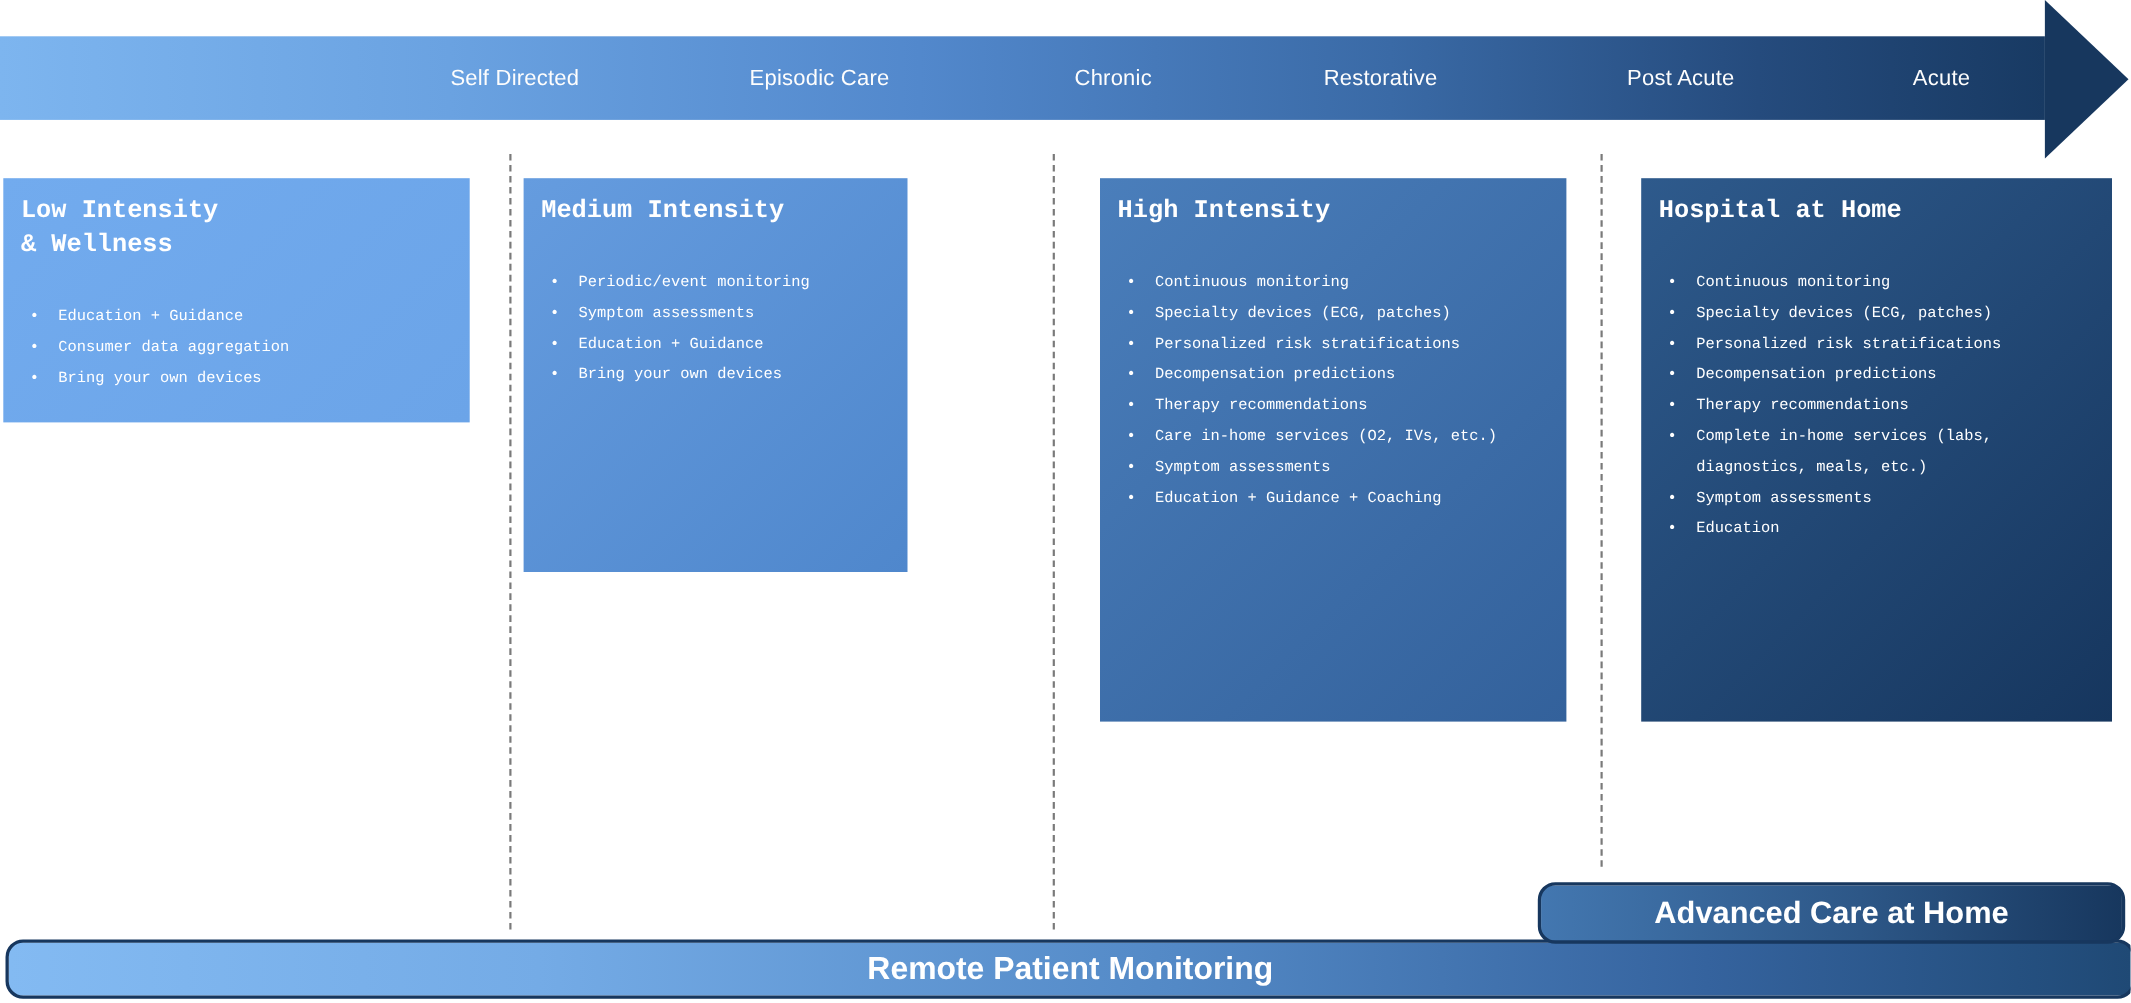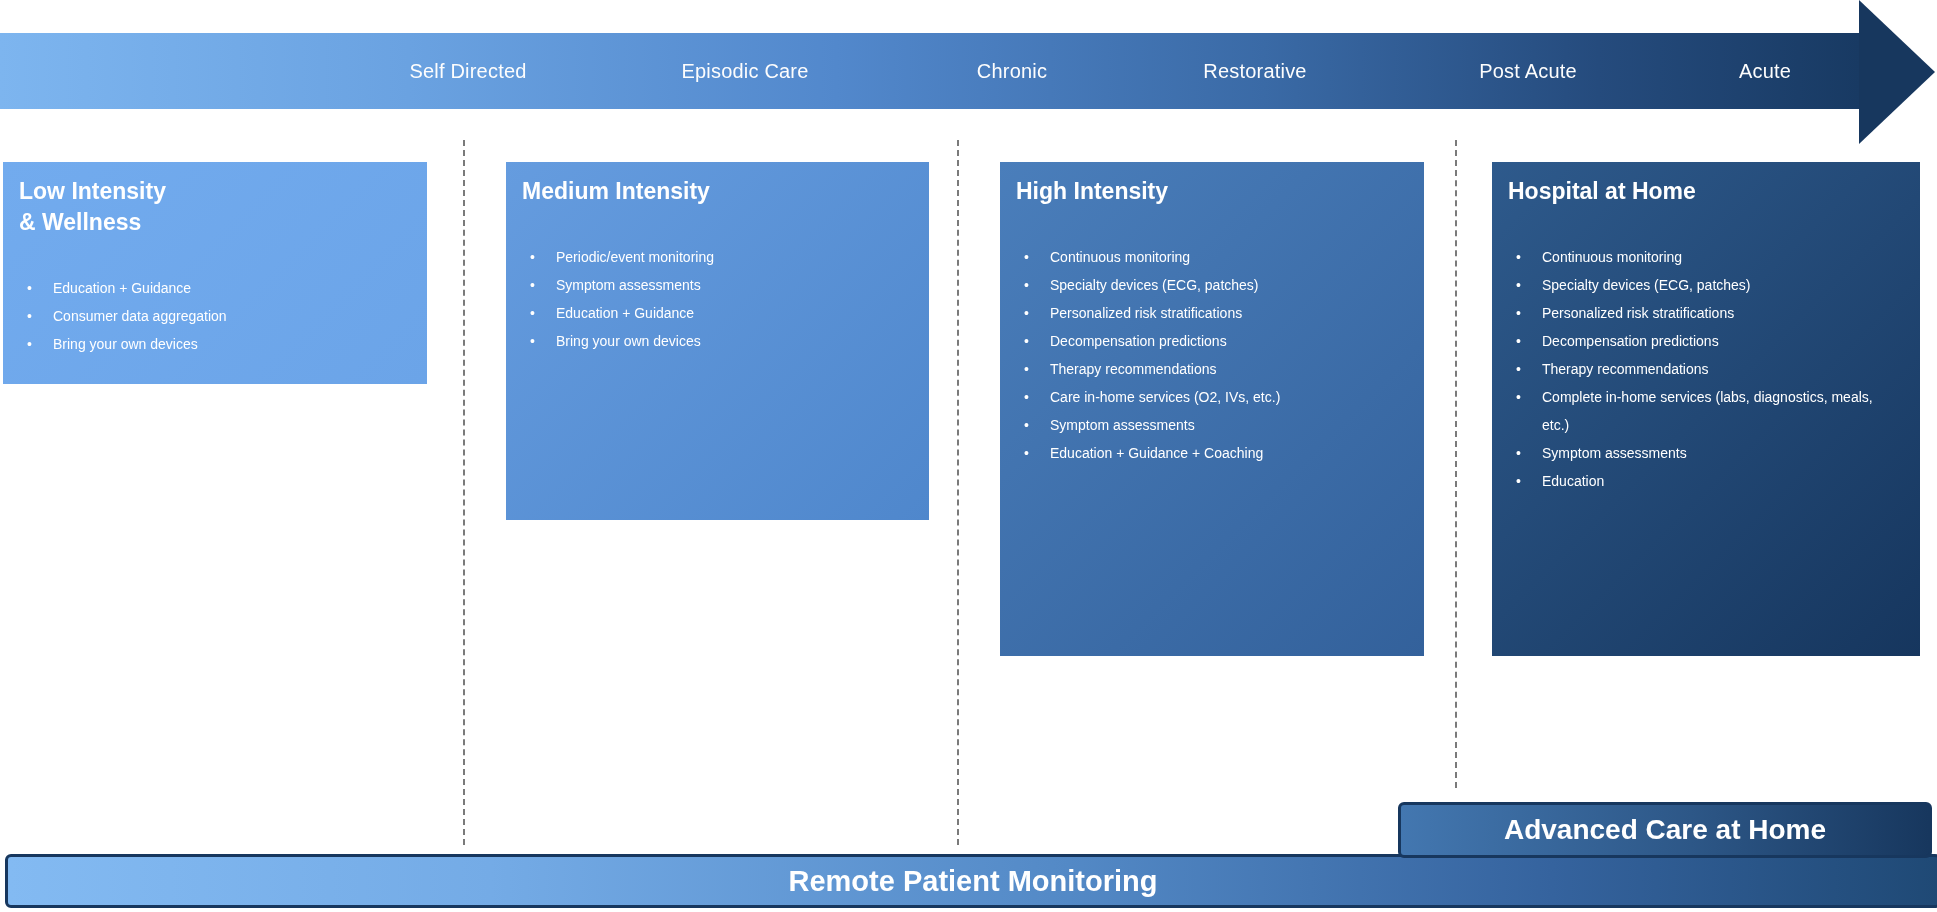--- a/index.html
+++ b/index.html
@@ -23,38 +23,38 @@
     white-space:pre-line;line-height:29px;letter-spacing:0.2px;
   }
 
   
   .divider{position:absolute;width:0;border-left:2px dashed #7a7a7a;}
   .divider.d1{left:463px;top:140px;height:705px;}
   .divider.d2{left:957px;top:140px;height:705px;}
   .divider.d3{left:1455px;top:140px;height:648px;}
 
   
-  .box{position:absolute;color:#ffffff;padding:14px 18px 32px 16px;box-sizing:border-box;}
+  .box{position:absolute;color:#ffffff;padding:14px 18px 32px 16px;box-sizing:border-box;font-family:Liberation Mono, monospace;}
   .box h2{margin:0 0 36px 0;font-size:23px;font-weight:bold;line-height:31px;white-space:pre-line;}
   .box ul{margin:0;padding:0;list-style:none;font-size:14px;line-height:28px;}
   .box li{position:relative;padding-left:34px;margin:0;}
   .box li::before{content:"\2022";position:absolute;left:8px;}
 
   .box.low{left:3px;top:162px;width:424px;height:222px;
     background:linear-gradient(135deg,#72abee 0%,#6ba4e8 100%);}
-  .box.medium{left:506px;top:162px;width:423px;height:358px;
+  .box.medium{left:476px;top:162px;width:349px;height:358px;
     background:linear-gradient(135deg,#659cdf 0%,#4f87cc 100%);}
   .box.high{left:1000px;top:162px;width:424px;height:494px;
     background:linear-gradient(135deg,#4a7ebb 0%,#33619b 100%);}
   .box.hah{left:1492px;top:162px;width:428px;height:494px;
     background:linear-gradient(135deg,#2e5a8c 0%,#16365e 100%);}
 
   
   .bar{position:absolute;display:flex;align-items:center;justify-content:center;
-    border:3px solid #17375E;border-radius:6px;color:#ffffff;font-weight:bold;box-sizing:border-box;}
+    border:3px solid #17375E;border-radius:16px;color:#ffffff;font-weight:bold;box-sizing:border-box;}
   .bar.rpm{left:5px;top:854px;width:1936px;height:54px;z-index:1;font-size:29px;
     background:linear-gradient(90deg,#83baf2 0%,#74abe6 25%,#5389c6 55%,#35639e 80%,#1f4975 100%);}
   .bar.acah{left:1398px;top:802px;width:534px;height:56px;z-index:2;font-size:28px;
     background:linear-gradient(90deg,#4377b0 0%,#2d5787 55%,#17375E 100%);}
 </style>
 </head>
 <body>
 
 <div id="canvas">
 

